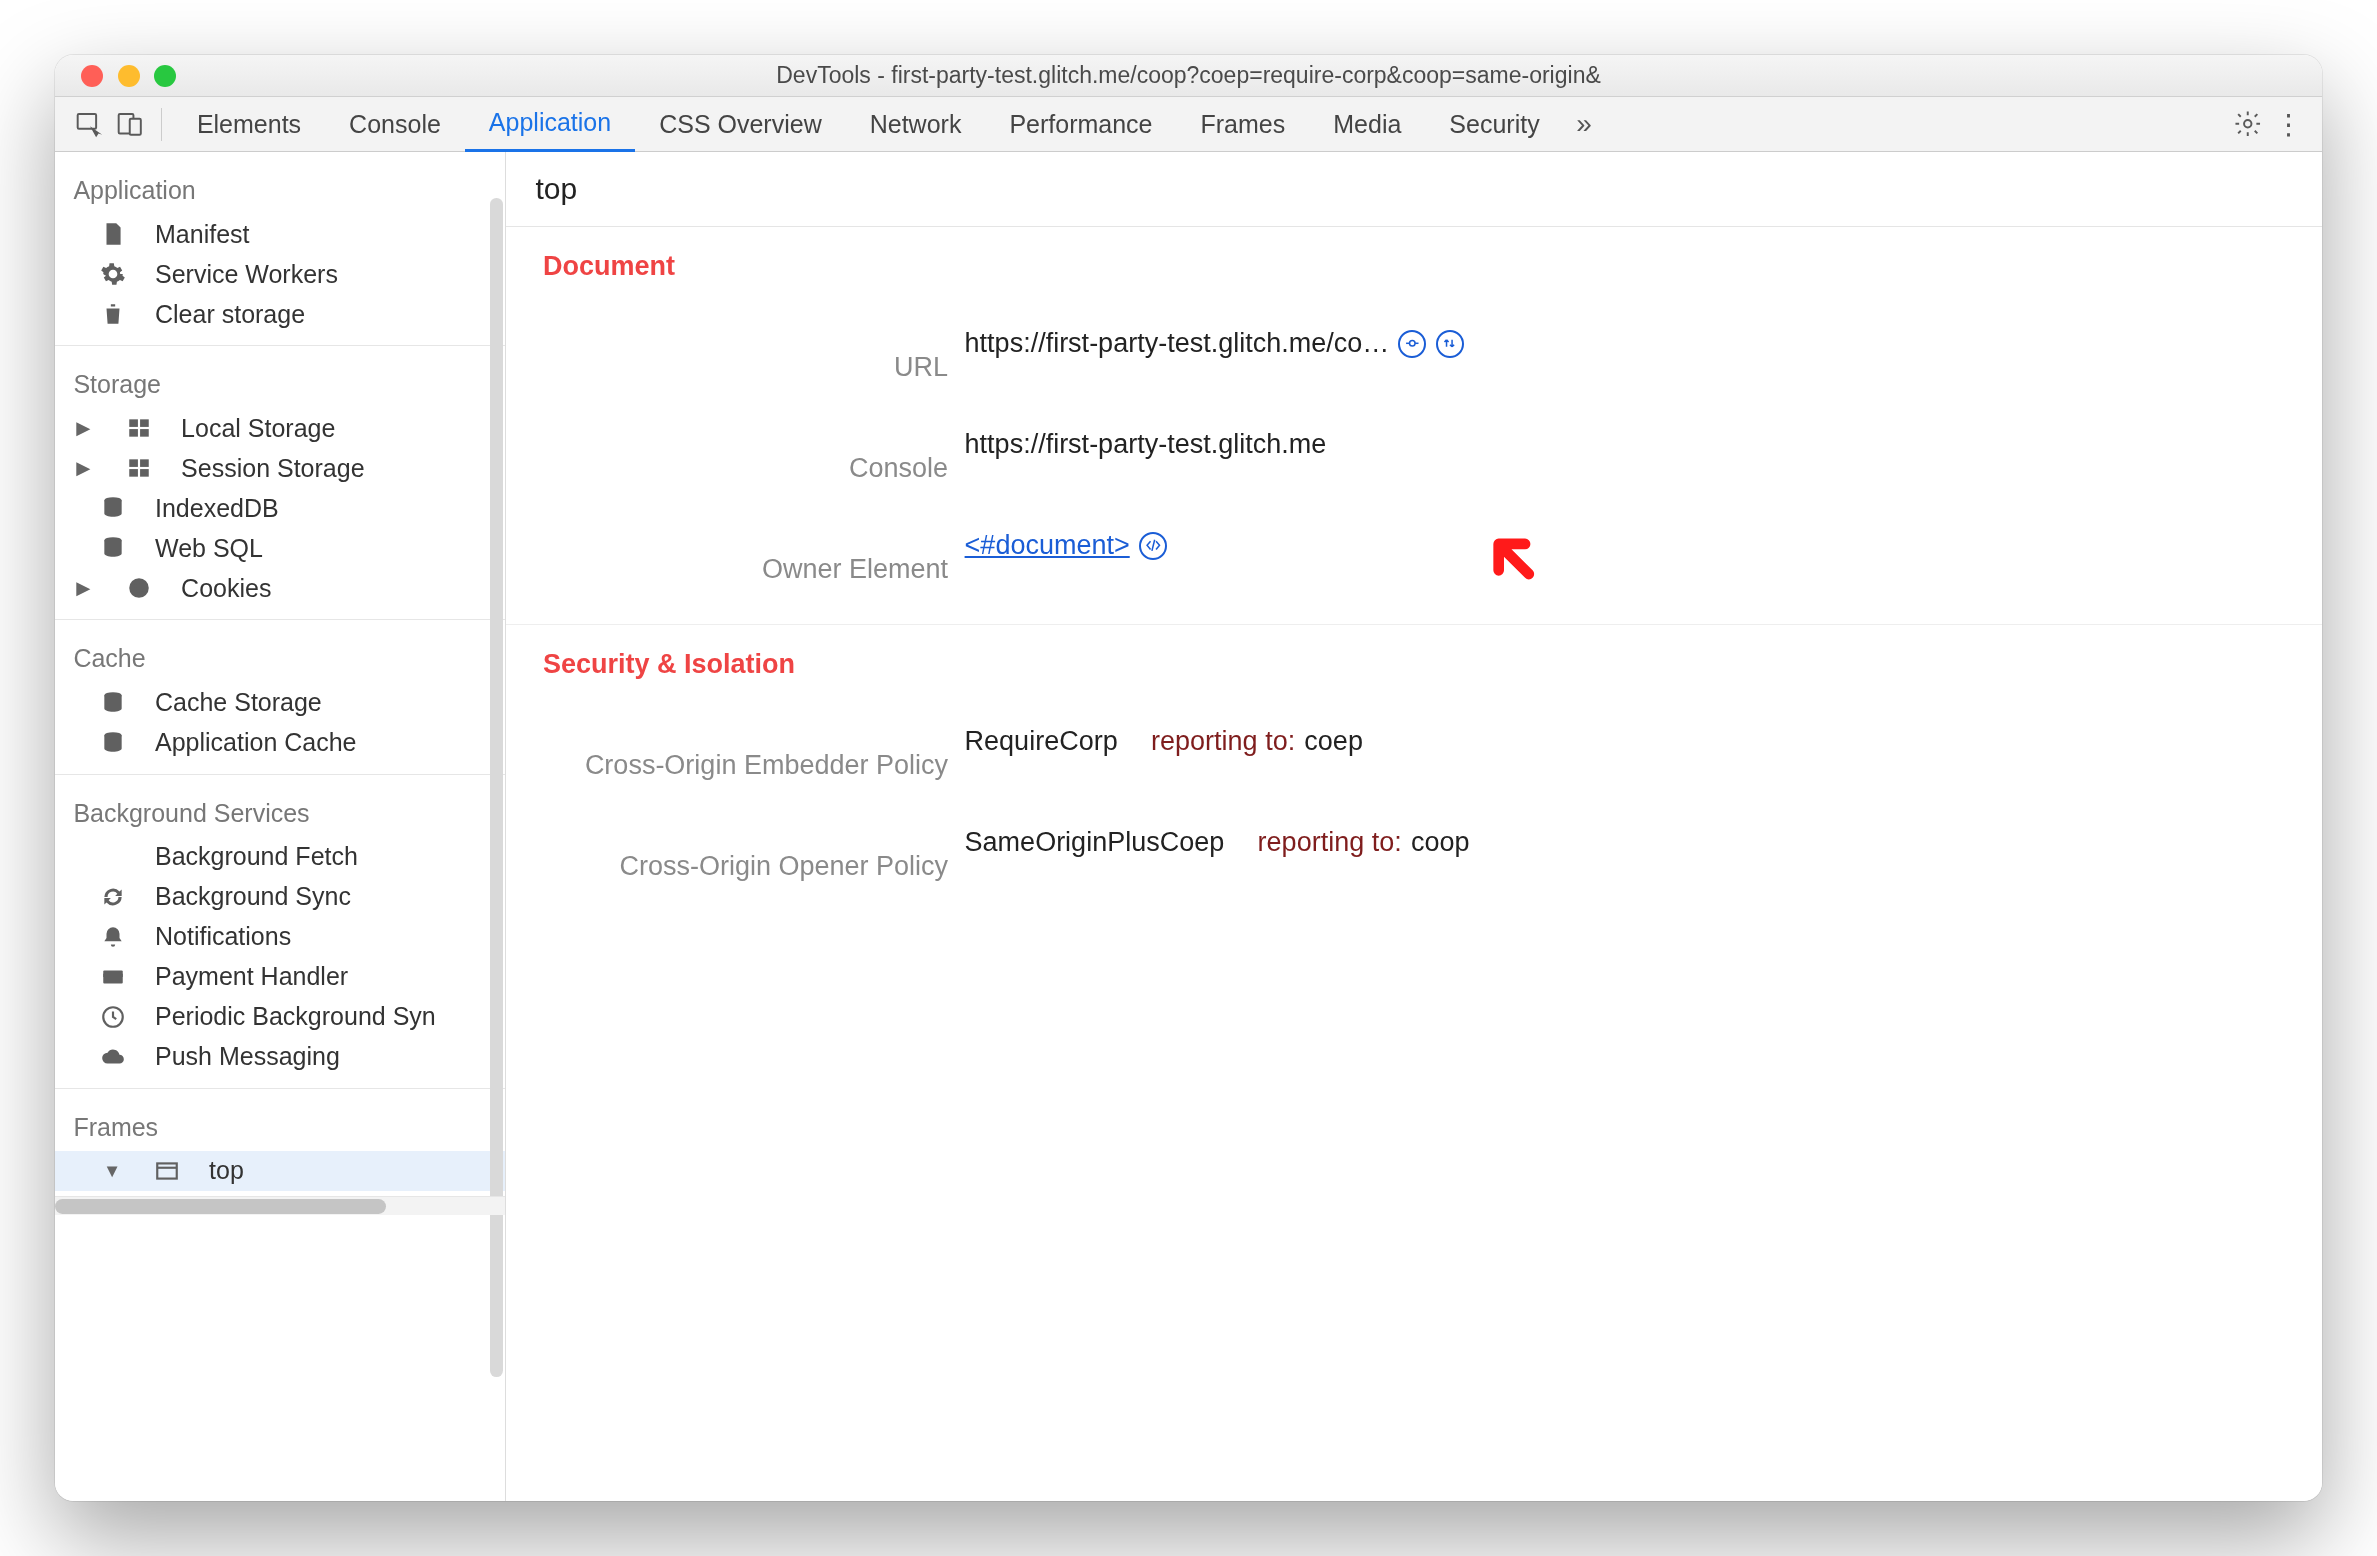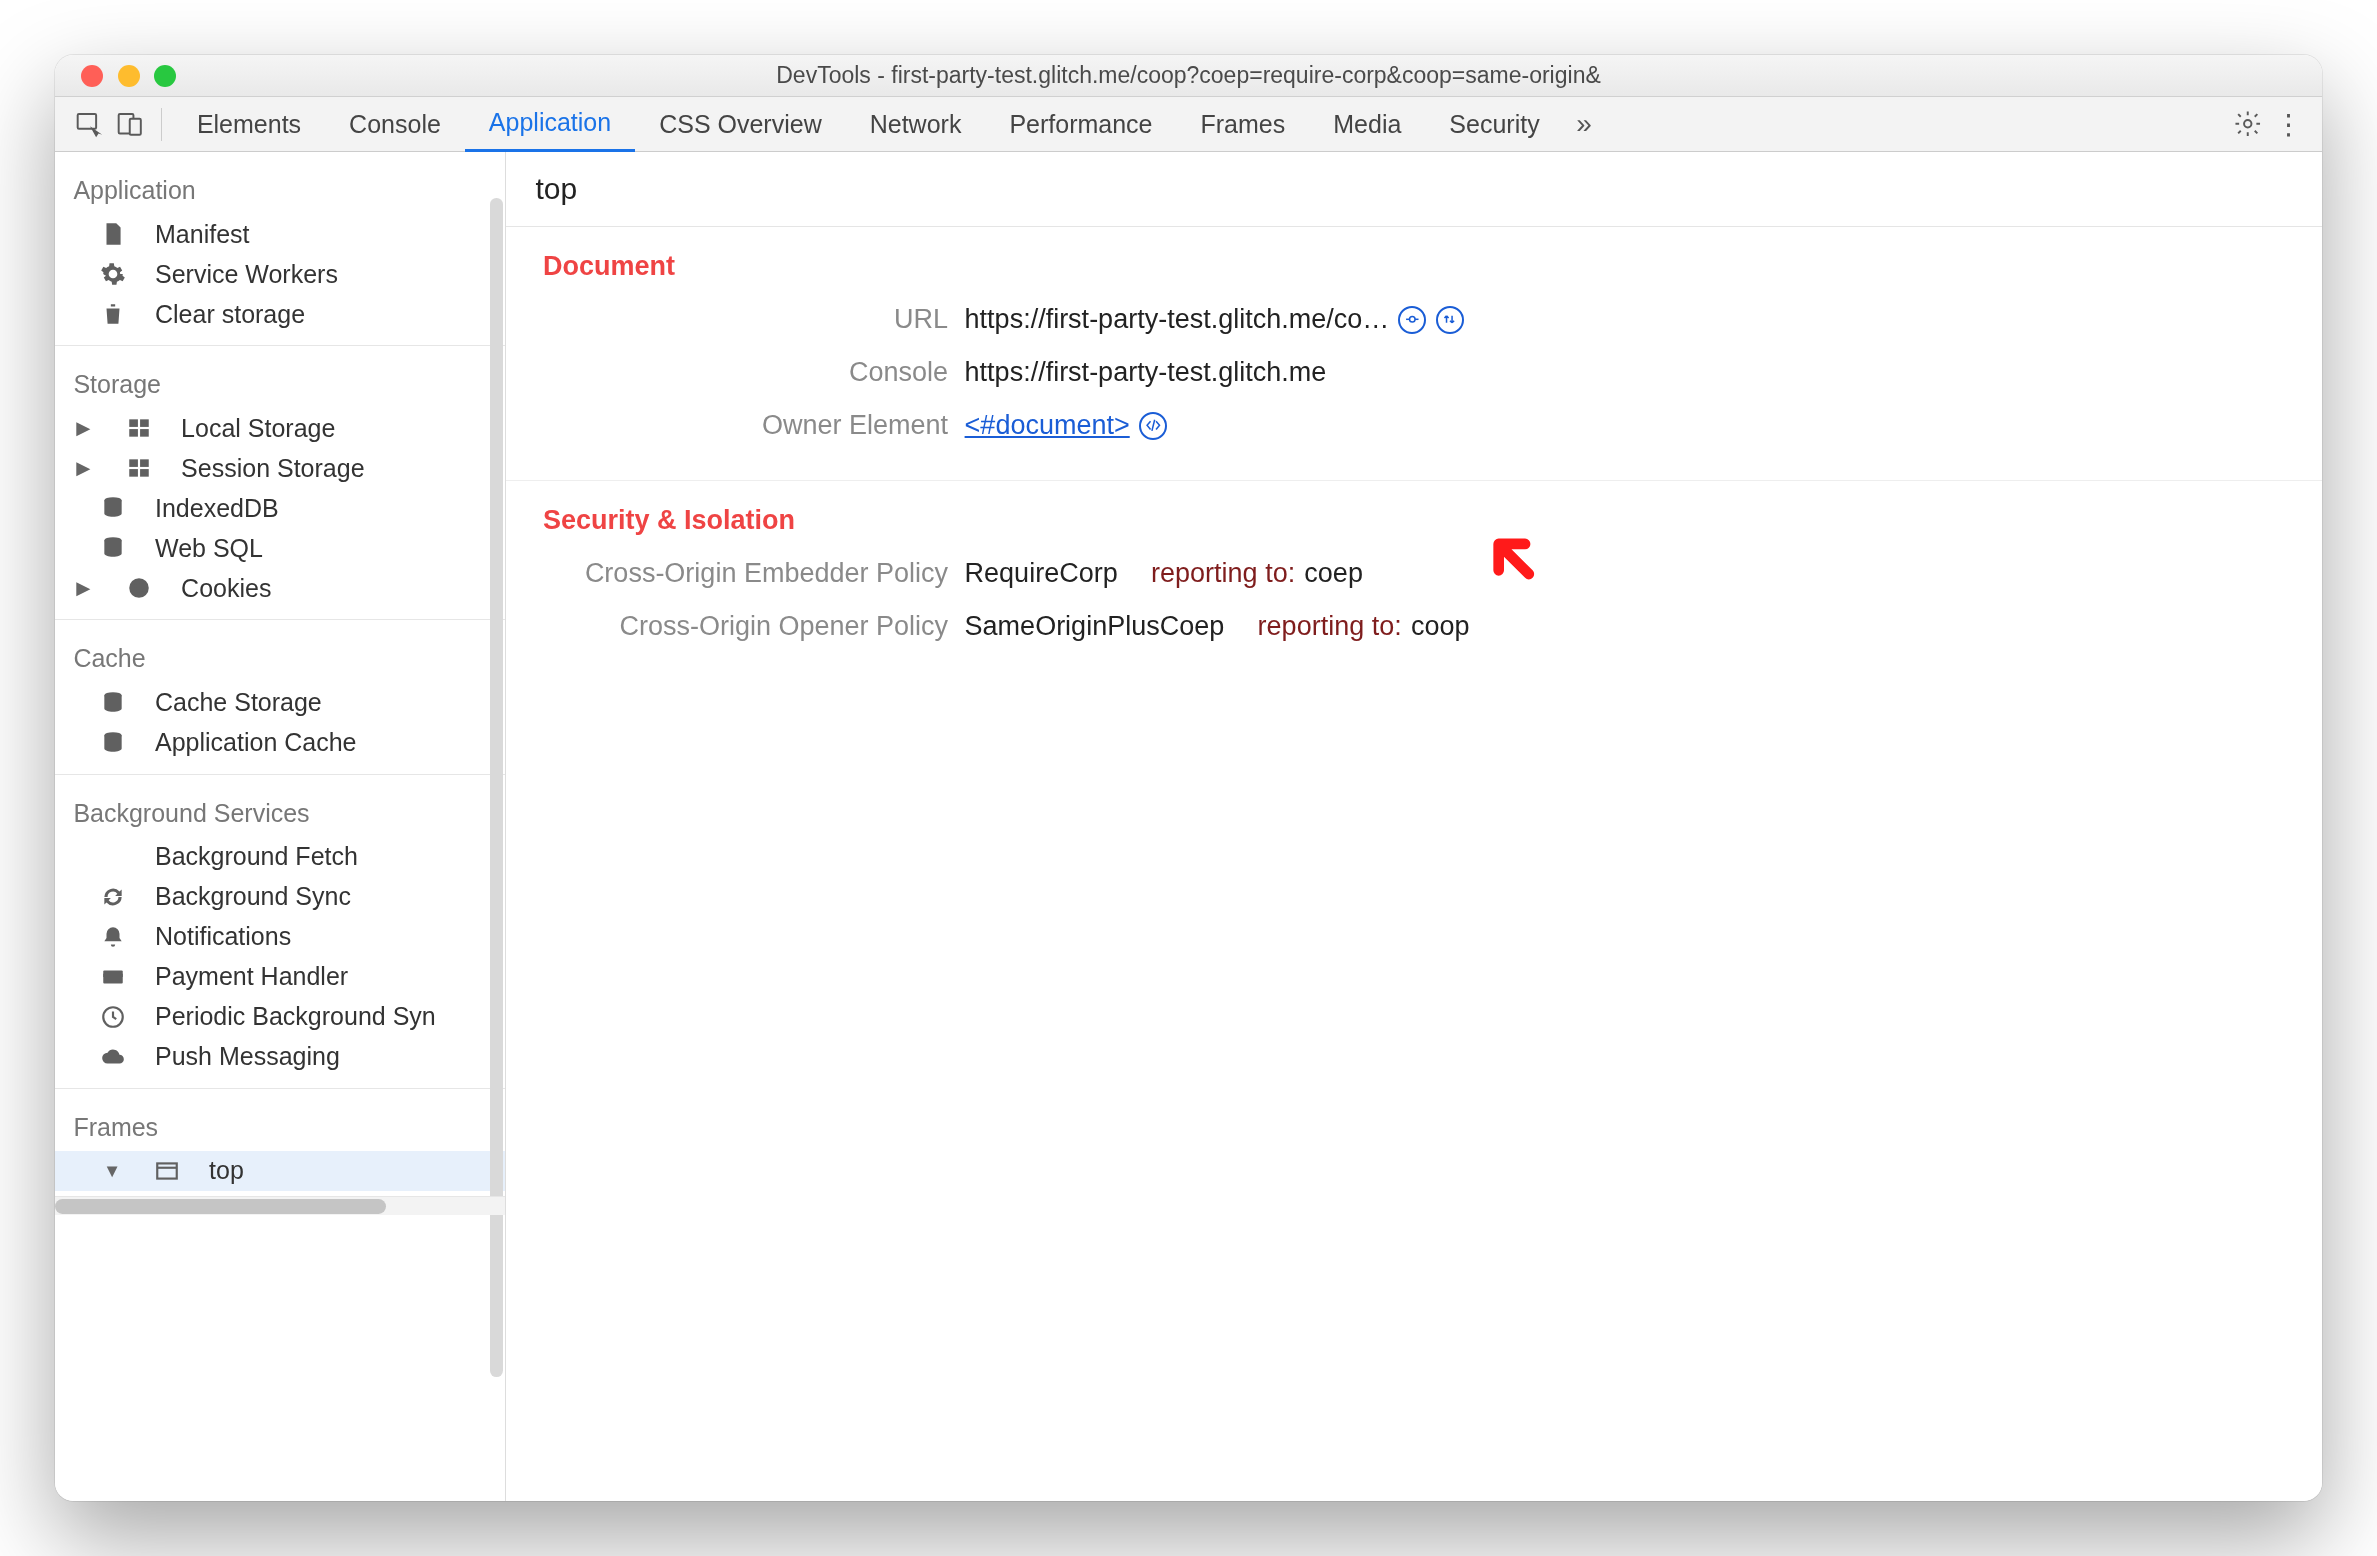--- a/index.html
+++ b/index.html
@@ -126,21 +126,21 @@
   }
   .section h3 {
     font-size:27px; font-weight:700; color:#ef4444; margin-bottom:22px;
   }
   .kv-row {
     display:flex; align-items:center; gap:16.6px;
     margin-bottom:22px;
     font-size:27px;
   }
   .kv-label {
-    width: 405px; text-align:right; color:#8a8a8a;
+    width: 405px; text-align:right; color:#8a8a8a;margin-top:48px;
   }
   .kv-val { color:#222; display:flex; align-items:center; gap:9.2px;}
   .link { color:#1a5dd6; text-decoration:underline; cursor:pointer;}
   .circle-btn {
     width:28px; height:28px; border:2.4px solid #1a5dd6; border-radius:50%;
     display:inline-flex; align-items:center; justify-content:center;
     color:#1a5dd6; font-size:16.6px;
   }
   .circle-btn svg { width:16.6px; height:16.6px; stroke:#1a5dd6; fill:none; stroke-width:2.2;}
   .muted { color:#7f1d1d; }

